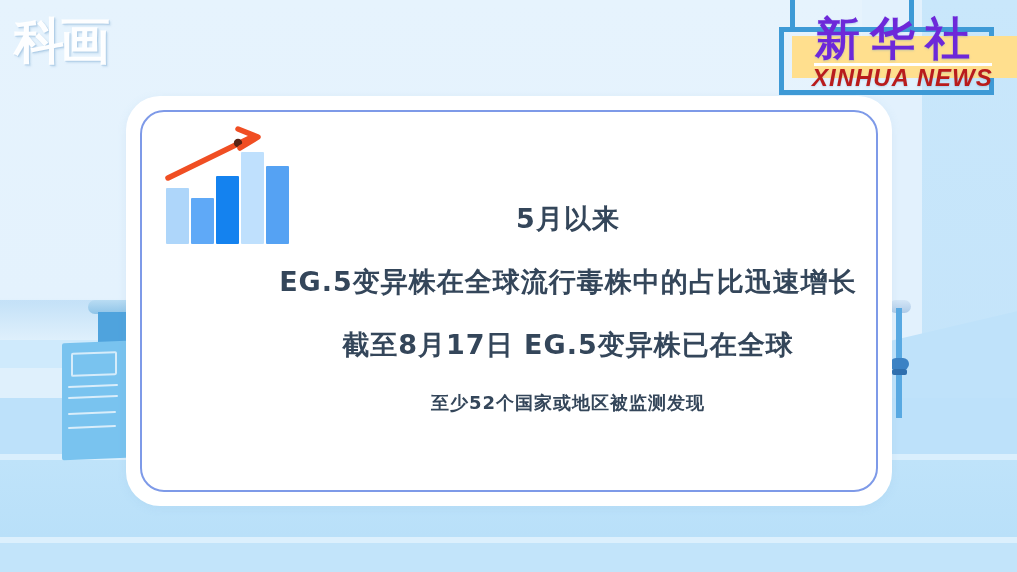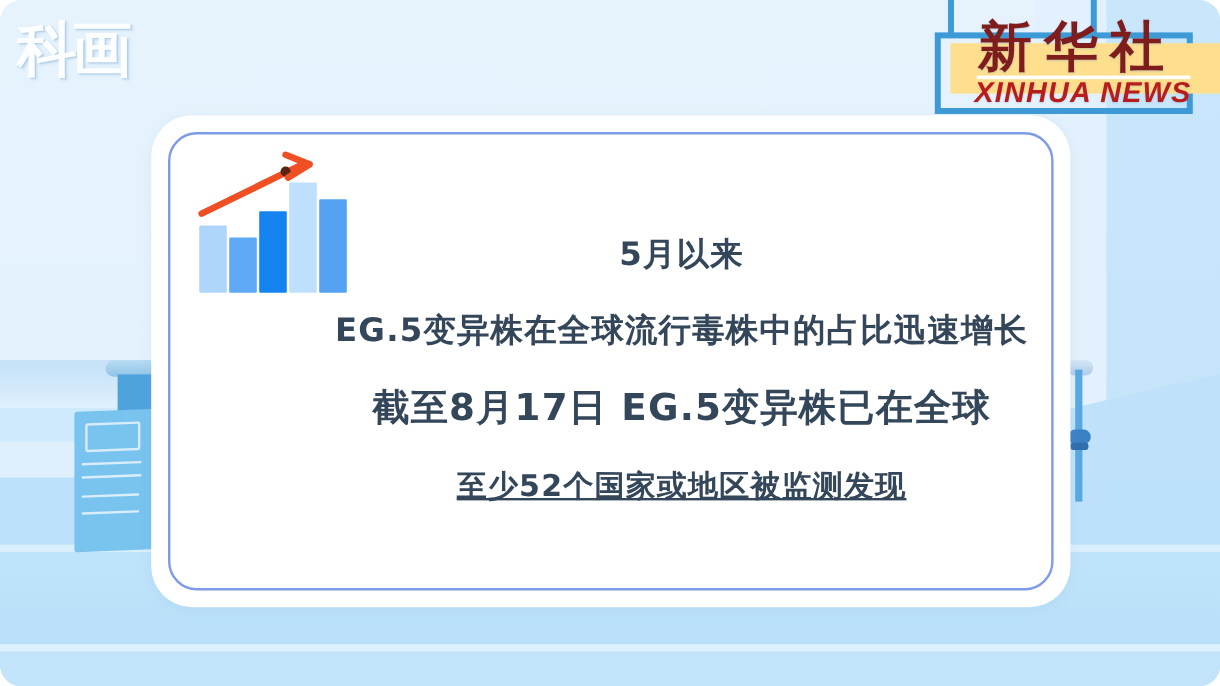--- a/index.html
+++ b/index.html
@@ -10,21 +10,20 @@
   body {
     font-family: "Liberation Sans", "DejaVu Sans", sans-serif;
   }
 
   #stage {
     position: relative;
     width: 1017px;
     height: 572px;
     overflow: hidden;
     background: #e4f2fd;
-    border-radius: 18px;
   }
 
   
   .bg-sky {
     position: absolute;
     left: 0; top: 0;
     width: 1017px; height: 572px;
     background: linear-gradient(180deg, #e6f3fd 0%, #e4f2fd 52%, #dff0fc 53%, #dff0fc 100%);
   }
   
@@ -206,21 +205,21 @@
     position: absolute;
     left: 35px; top: 36px;
     width: 235px; height: 42px;
     background: #ffdf8e;
   }
   .logo-cn {
     position: absolute;
     left: 58px; top: 16px;
     font-size: 45px;
     font-weight: 900;
-    color: #7f1d1d;
+    color: #6d28d9;
     letter-spacing: 10px;
     line-height: 1;
     font-family: "DejaVu Sans", sans-serif;
     text-shadow: 0 1px 2px rgba(90,150,200,.35);
     white-space: nowrap;
   }
   .logo-en {
     position: absolute;
     left: 55px; top: 66px;
     font-size: 24px;
@@ -293,22 +292,22 @@
     font-weight: 700;
     letter-spacing: 1px;
     line-height: 1;
     margin: 0 0 36px 0;
     white-space: nowrap;
     font-family: "DejaVu Sans", "Liberation Sans", sans-serif;
   }
   .tline:last-child { margin-bottom: 0; }
   .tline.l1 { font-size: 27px; }
   .tline.l2 { font-size: 27px; text-align: center; }
-  .tline.l3 { font-size: 31px; }
-  .tline.l4 { font-size: 25px; text-decoration: underline; }
+  .tline.l3 { font-size: 27px; }
+  .tline.l4 { font-size: 18px; }
 </style>
 </head>
 <body>
 
 <div id="stage">
 
   <div class="bg-sky"></div>
   <div class="bg-band-r1"></div>
   <div class="bg-band-r2"></div>
   <div class="bg-floor-right"></div>

